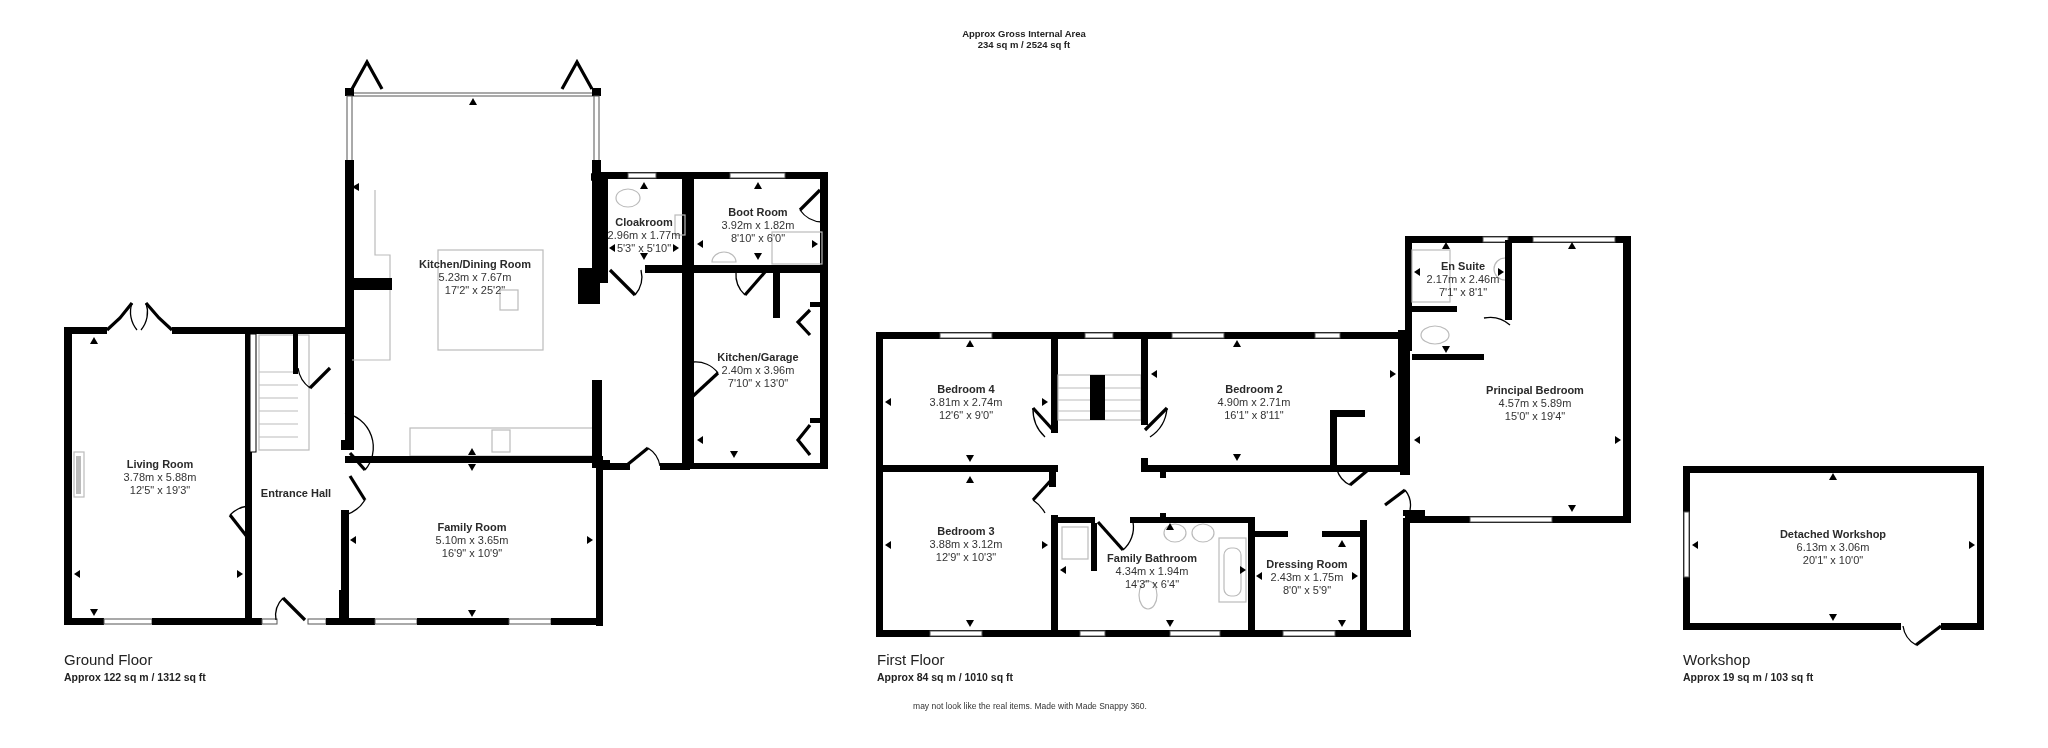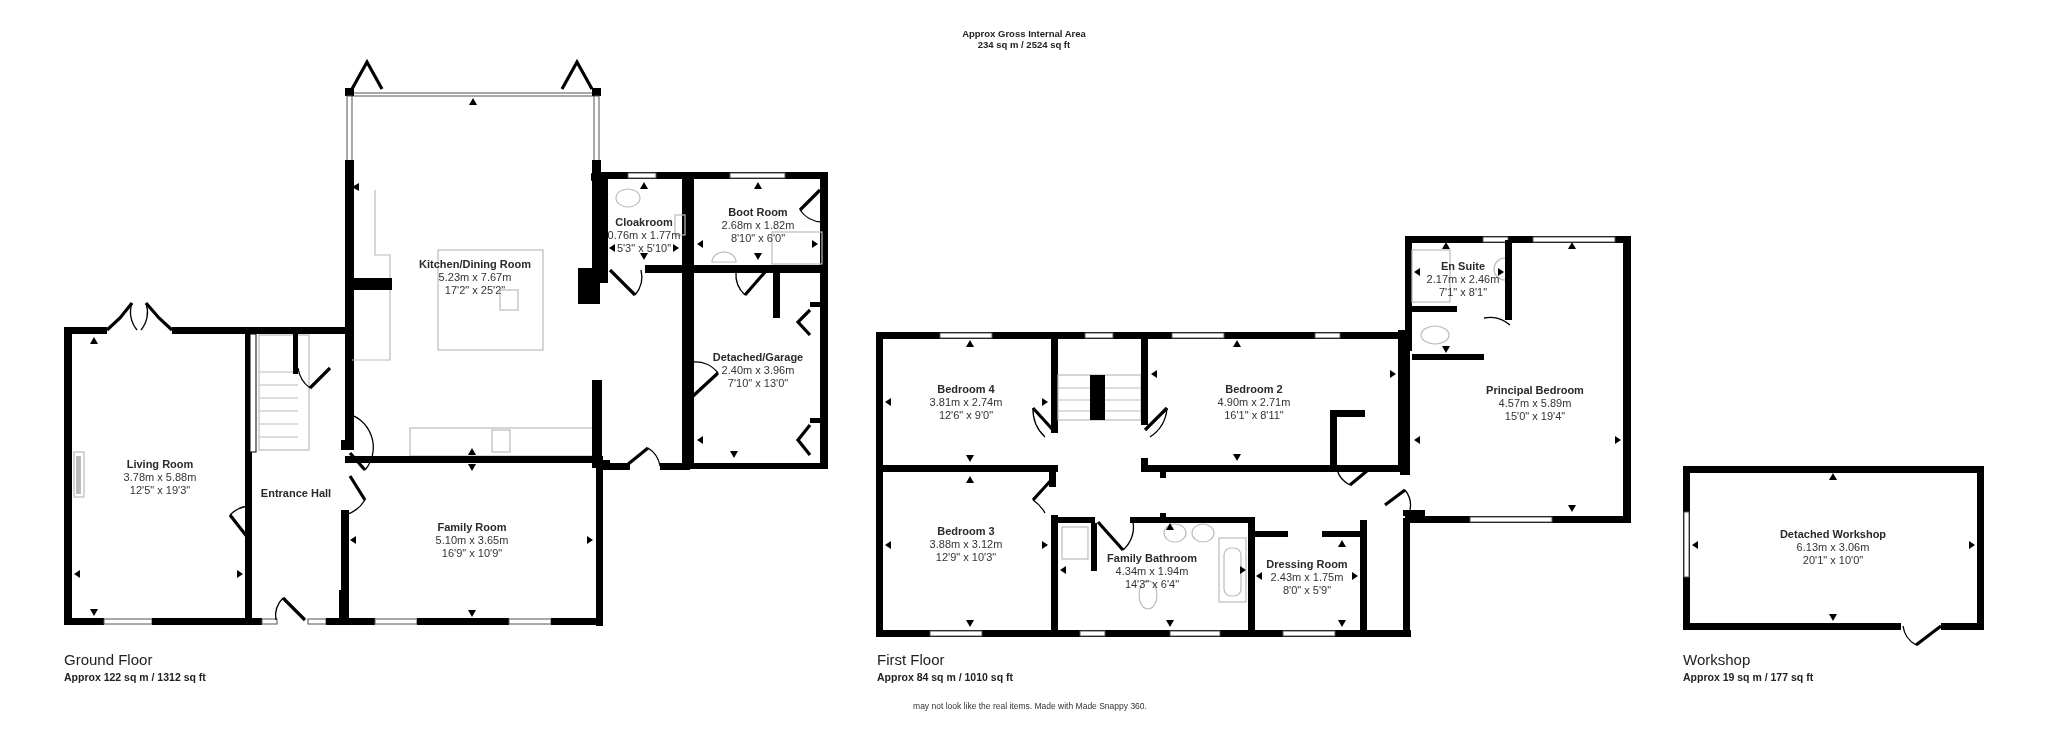--- a/index.html
+++ b/index.html
@@ -289,30 +289,30 @@
   <div>234 sq m / 2524 sq ft</div>
 </div>
 
 <div class="room" style="left:475px; top:258px;">
   <div class="name">Kitchen/Dining Room</div>
   <div class="dim">5.23m x 7.67m</div>
   <div class="dim">17'2" x 25'2"</div>
 </div>
 <div class="room" style="left:644px; top:216px;">
   <div class="name">Cloakroom</div>
-  <div class="dim">0.76m x 1.77m</div>
+  <div class="dim">2.96m x 1.77m</div>
   <div class="dim">5'3" x 5'10"</div>
 </div>
 <div class="room" style="left:758px; top:206px;">
   <div class="name">Boot Room</div>
-  <div class="dim">2.68m x 1.82m</div>
+  <div class="dim">3.92m x 1.82m</div>
   <div class="dim">8'10" x 6'0"</div>
 </div>
 <div class="room" style="left:758px; top:351px;">
-  <div class="name">Detached/Garage</div>
+  <div class="name">Kitchen/Garage</div>
   <div class="dim">2.40m x 3.96m</div>
   <div class="dim">7'10" x 13'0"</div>
 </div>
 <div class="room" style="left:160px; top:458px;">
   <div class="name">Living Room</div>
   <div class="dim">3.78m x 5.88m</div>
   <div class="dim">12'5" x 19'3"</div>
 </div>
 <div class="room" style="left:296px; top:487px;">
   <div class="name">Entrance Hall</div>
@@ -368,18 +368,18 @@
 <div class="floor-label" style="left:64px; top:651px;">
   <div class="title">Ground Floor</div>
   <div class="area">Approx 122 sq m / 1312 sq ft</div>
 </div>
 <div class="floor-label" style="left:877px; top:651px;">
   <div class="title">First Floor</div>
   <div class="area">Approx 84 sq m / 1010 sq ft</div>
 </div>
 <div class="floor-label" style="left:1683px; top:651px;">
   <div class="title">Workshop</div>
-  <div class="area">Approx 19 sq m / 177 sq ft</div>
+  <div class="area">Approx 19 sq m / 103 sq ft</div>
 </div>
 
 <div class="disclaimer">
   <div>may not look like the real items. Made with Made Snappy 360.</div>
 </div>
 
 </body></html>

